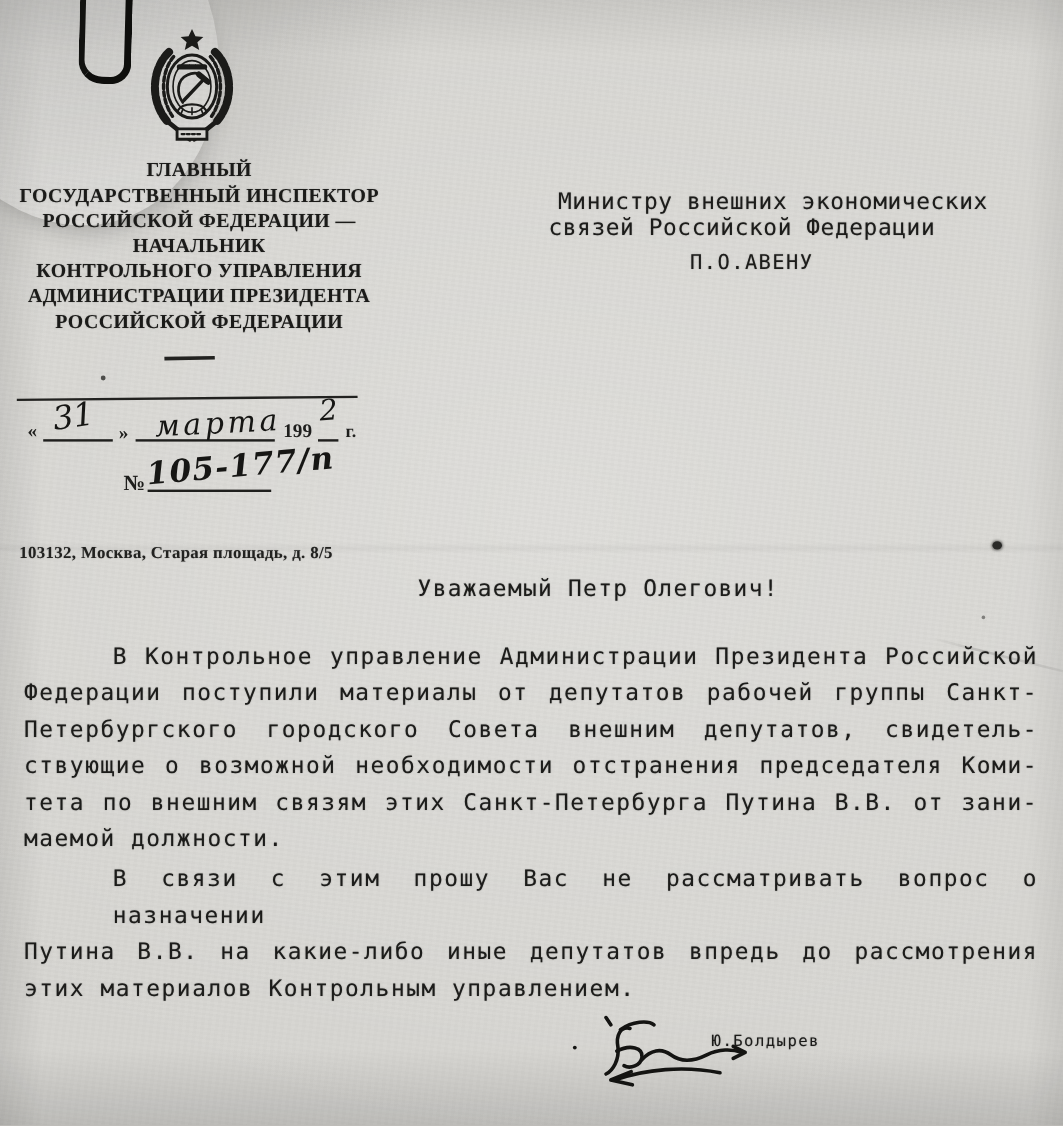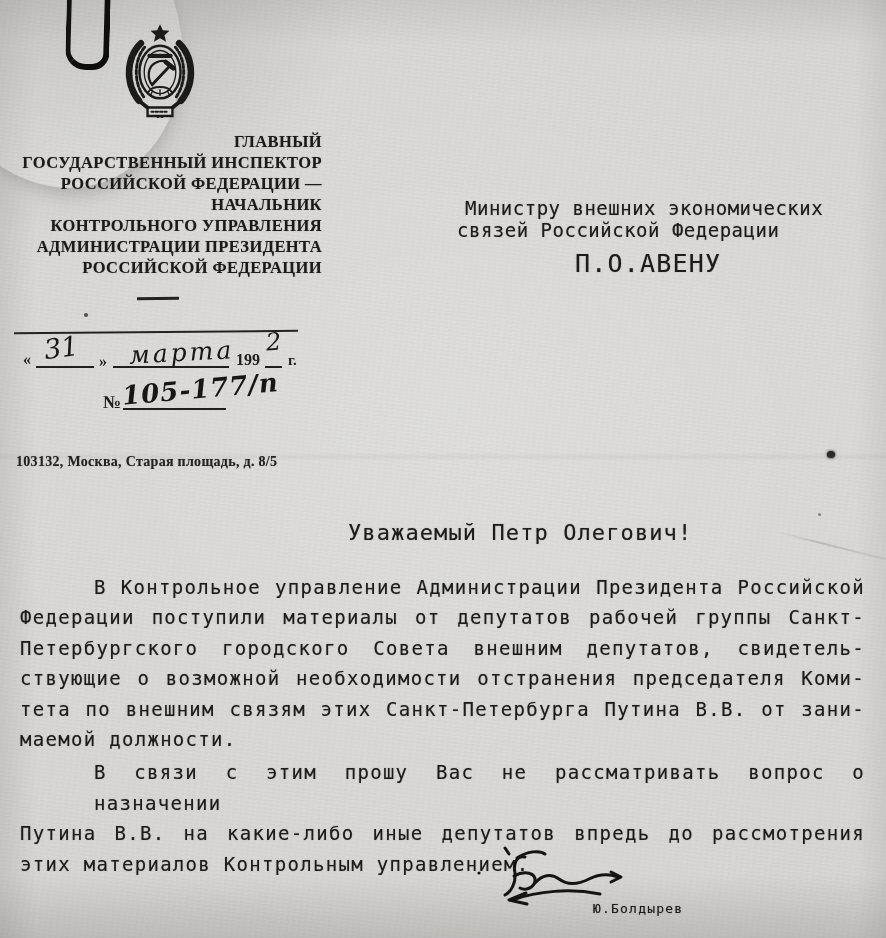--- a/index.html
+++ b/index.html
@@ -34,21 +34,21 @@
   .clip{
     position:absolute; left:66px; top:-14px; width:33px; height:78px;
     border-left:5px solid #121210; border-right:6px solid #0e0e0c; border-bottom:6px solid #0e0e0c;
     border-radius:0 0 17px 20px; transform:rotate(1.5deg);
   }
   
   .emblem{position:absolute; left:116px; top:22px; width:88px; height:102px;}
   
   .letterhead{
     position:absolute; left:10px; top:131px; width:312px;
-    text-align:right; font-family:"Liberation Serif", serif; font-weight:700;
+    text-align:center; font-family:"Liberation Serif", serif; font-weight:700;
     font-size:16.5px; line-height:21px; letter-spacing:0.4px; color:#1b1b19;
     text-shadow:0 0 1px rgba(20,20,20,0.35);
   }
   .rule{position:absolute; background:#222220; height:2px;}
   .rule-short{left:137px; top:297px; width:42px; height:3px; transform:rotate(-1deg);}
   .rule-long{left:14px; top:331px; width:284px; transform:rotate(-0.5deg);}
   
   .dateline{position:absolute; left:14px; top:336px; width:310px; height:42px;
     font-family:"Liberation Serif", serif; font-size:16px; font-weight:700; color:#1e1e1c;}
   .dl-abs{position:absolute;}
@@ -59,26 +59,26 @@
   }
   .numline{position:absolute; left:96px; top:372px; width:230px; height:48px;
     font-family:"Liberation Serif", serif; font-size:18px; font-weight:700; color:#1e1e1c;}
   .sender-address{
     position:absolute; left:16px; top:418px; width:330px;
     font-family:"Liberation Serif", serif; font-weight:700; font-size:14px;
     letter-spacing:0.3px; color:#222220; text-shadow:0 0 1px rgba(20,20,20,0.3);margin-top:36px;
   }
   
   .tw{font-family:"DejaVu Sans Mono", monospace; color:#1c1c1a;
-      text-shadow:0 0 1px rgba(25,25,25,0.45);margin-top:40px;}
+      text-shadow:0 0 1px rgba(25,25,25,0.45);}
   .recipient{position:absolute; left:457px; top:158px; width:392px;
     font-size:19px; letter-spacing:0.5px; line-height:21.5px;}
   .recipient .r1{padding-left:8px;}
-  .recipient-name{position:absolute; left:575px; top:209px; font-size:25px; letter-spacing:1.2px;}
-  .salutation{position:absolute; left:348px; top:480px; font-size:22px; letter-spacing:1.1px;}
+  .recipient-name{position:absolute; left:575px; top:209px; font-size:17px; letter-spacing:1.2px;}
+  .salutation{position:absolute; left:348px; top:480px; font-size:19px; letter-spacing:1.1px;}
   .body-text{position:absolute; left:20px; top:532px; width:845px; font-size:19px;
     letter-spacing:1.3px; line-height:30.4px;}
   .bl{text-align:justify; text-align-last:justify;}
   .bl-last{text-align:right; text-align-last:left;}
   .indent{padding-left:74px;}
   .p2{margin-top:3px;}
   
   .sig-scribble{position:absolute; left:448px; top:842px; width:180px; height:66px;}
   .sig-name{position:absolute; left:593px; top:861px; font-size:13px; letter-spacing:1.2px;}
   

